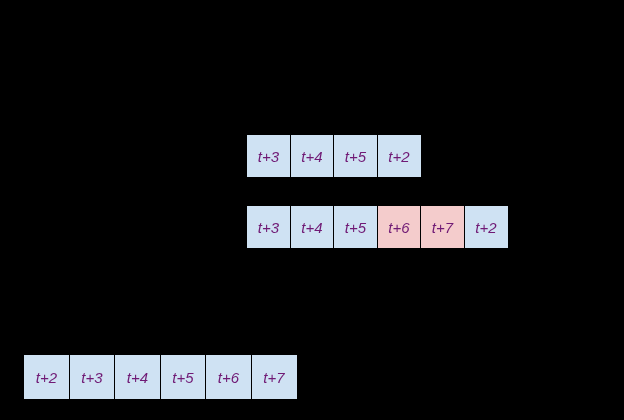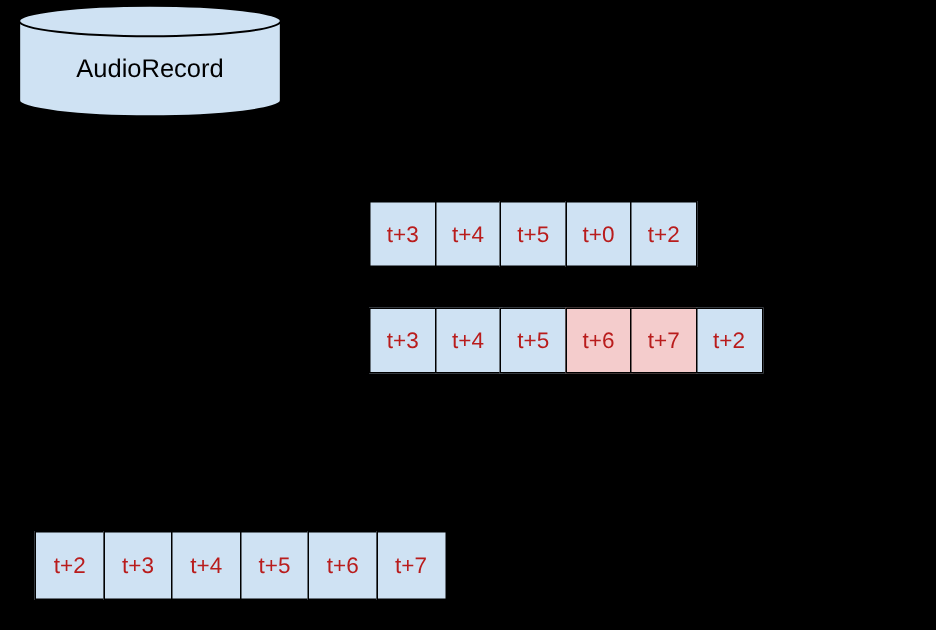--- a/index.html
+++ b/index.html
@@ -44,51 +44,44 @@
   .cell {
     box-sizing: border-box;
     width: 45px;
     height: 44px;
     background: #cfe2f3;
     border: 1.5px solid #000000;
     display: flex;
     align-items: center;
     justify-content: center;
     font-size: 15px;
-    color: #b91c1c;
+    color: #701a75;
+    font-style: italic;
   }
   .cell + .cell {
     margin-left: -1.5px;
   }
   .cell-highlight {
     background: #f4cccc;
   }
   .row-large .cell {
     width: 47px;
     height: 46px;
   }
 </style>
 </head>
 <body>
 
 <div class="canvas">
 
-  <div class="cylinder">
-    <svg width="176" height="75" viewBox="0 0 176 75">
-      <path d="M 0.8,11 L 0.8,64 A 87.2,10.5 0 0 0 175.2,64 L 175.2,11" fill="#cfe2f3" stroke="#000000" stroke-width="1.3"></path>
-      <ellipse cx="88" cy="11" rx="87.2" ry="10.2" fill="#cfe2f3" stroke="#000000" stroke-width="1.3"></ellipse>
-    </svg>
-    <div class="cylinder-label">AudioRecord</div>
-  </div>
 
   <div class="cell-row" style="left:246px; top:134px;">
       <div class="cell">t+3</div>
       <div class="cell">t+4</div>
       <div class="cell">t+5</div>
-      <div class="cell">t+0</div>
       <div class="cell">t+2</div>
     </div>
 
   <div class="cell-row" style="left:246px; top:205px;">
       <div class="cell">t+3</div>
       <div class="cell">t+4</div>
       <div class="cell">t+5</div>
       <div class="cell cell-highlight">t+6</div>
       <div class="cell cell-highlight">t+7</div>
       <div class="cell">t+2</div>

